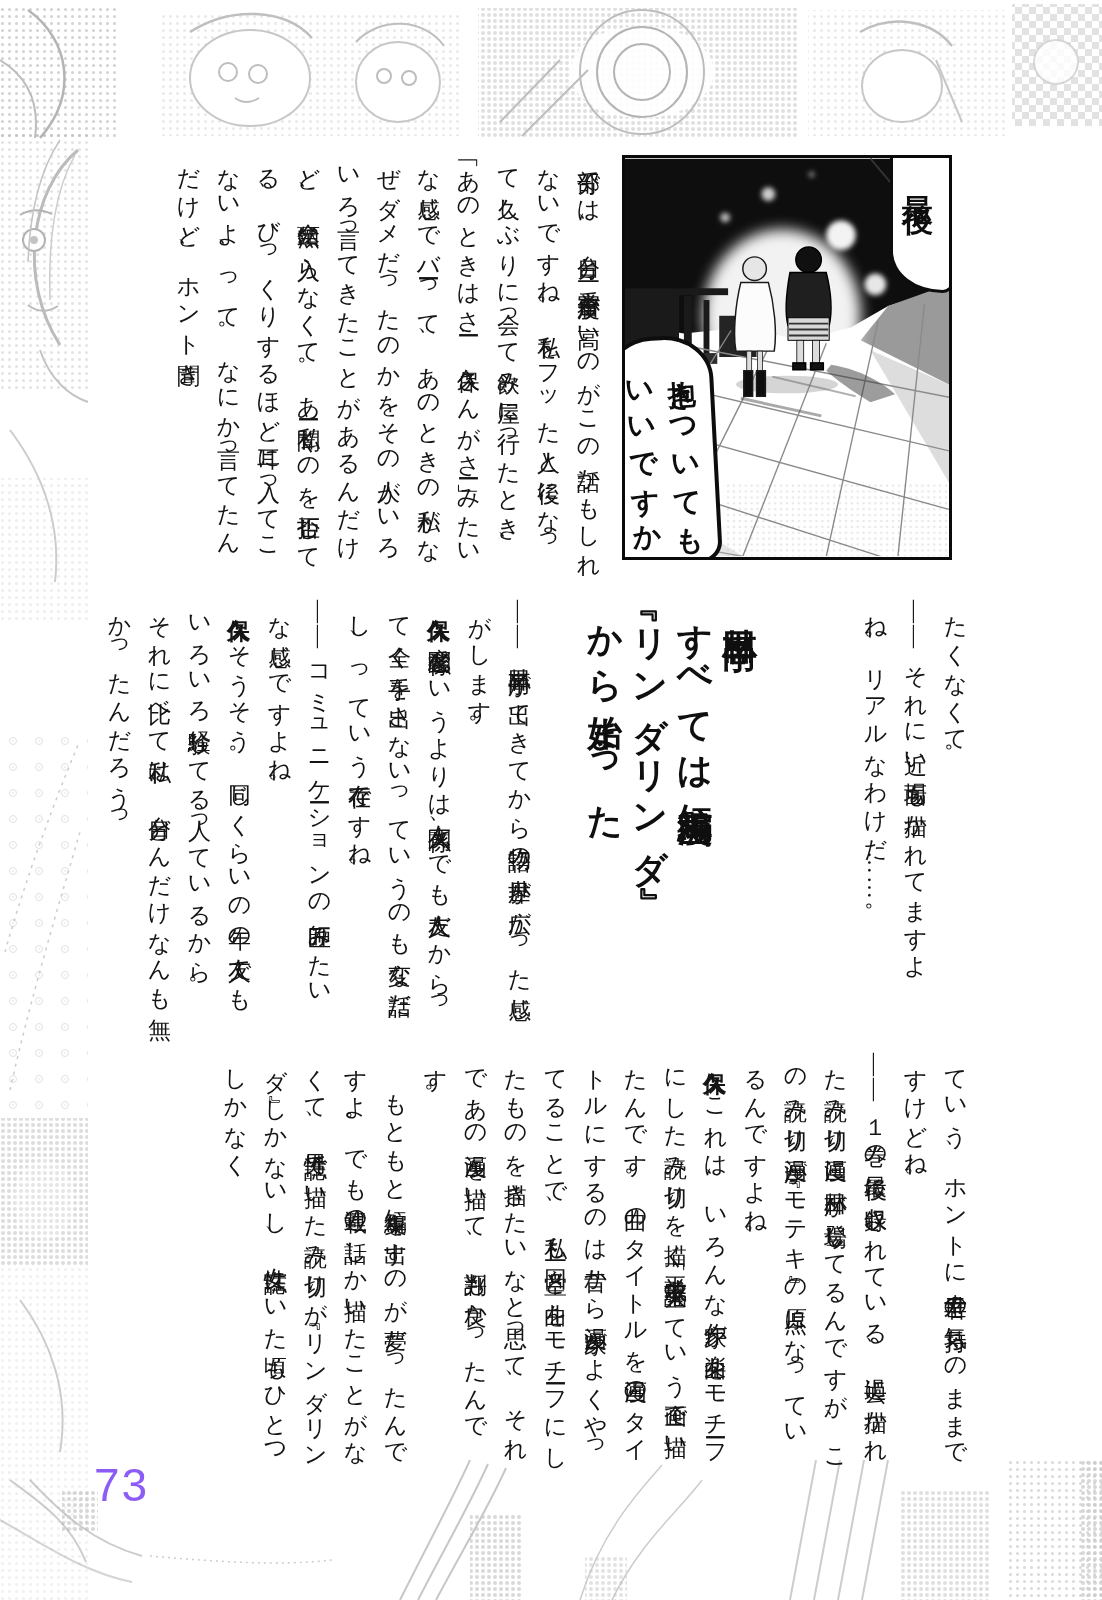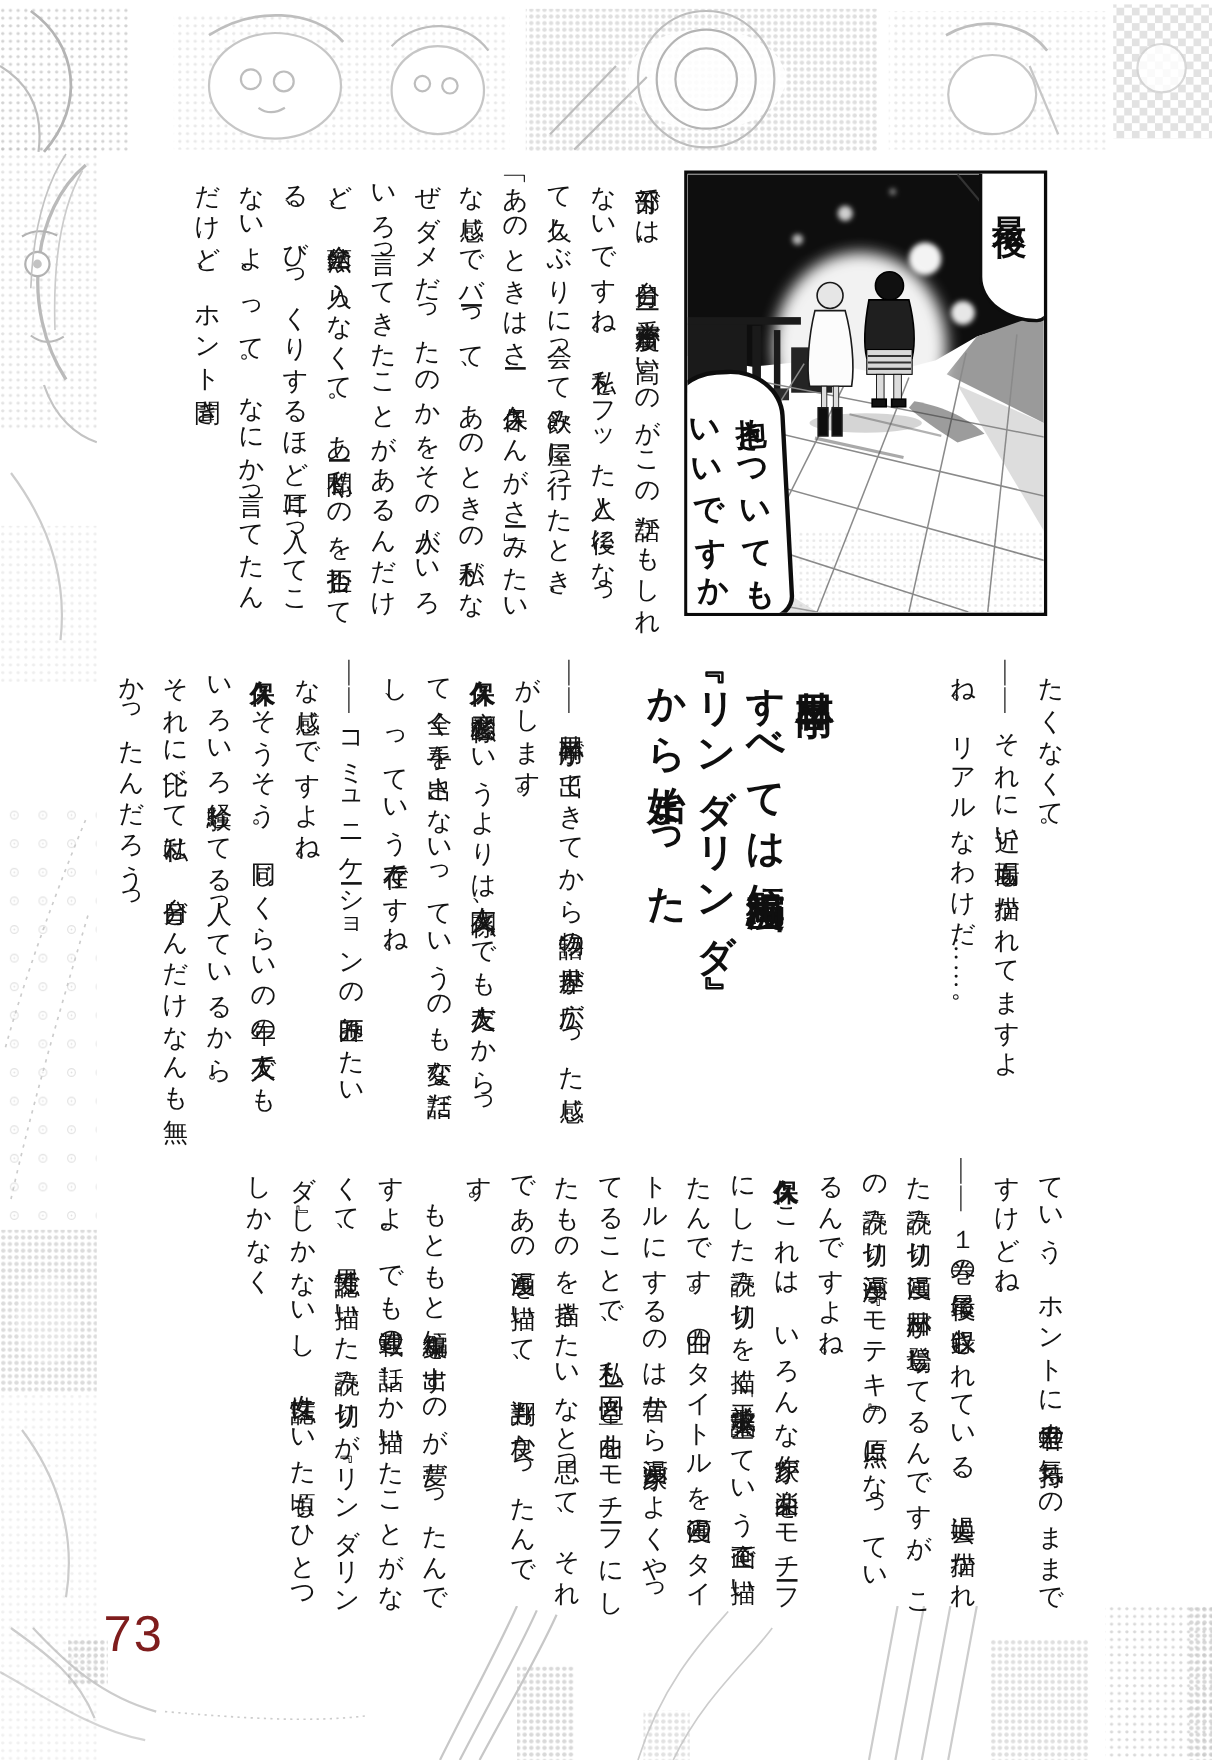--- a/index.html
+++ b/index.html
@@ -11,21 +11,21 @@
     font-family:"Liberation Serif","DejaVu Serif",serif;
   }
   .deco{position:absolute;pointer-events:none;}
   .deco-top{left:0;top:0;}
   .deco-left{left:0;top:0;}
   .deco-bottom{left:0;top:1460px;}
 
   .page-number{
     position:absolute;left:94px;top:1458px;
     font-family:"Liberation Sans","DejaVu Sans",sans-serif;
-    font-size:46px;font-weight:500;color:#7f1d1d;letter-spacing:2px;
+    font-size:46px;font-weight:500;color:#8b5cf6;letter-spacing:2px;
   }
 
   
   .band{
     position:absolute;
     writing-mode:vertical-rl;
     text-orientation:mixed;
     font-size:23px;
     line-height:40px;
     letter-spacing:2px;

